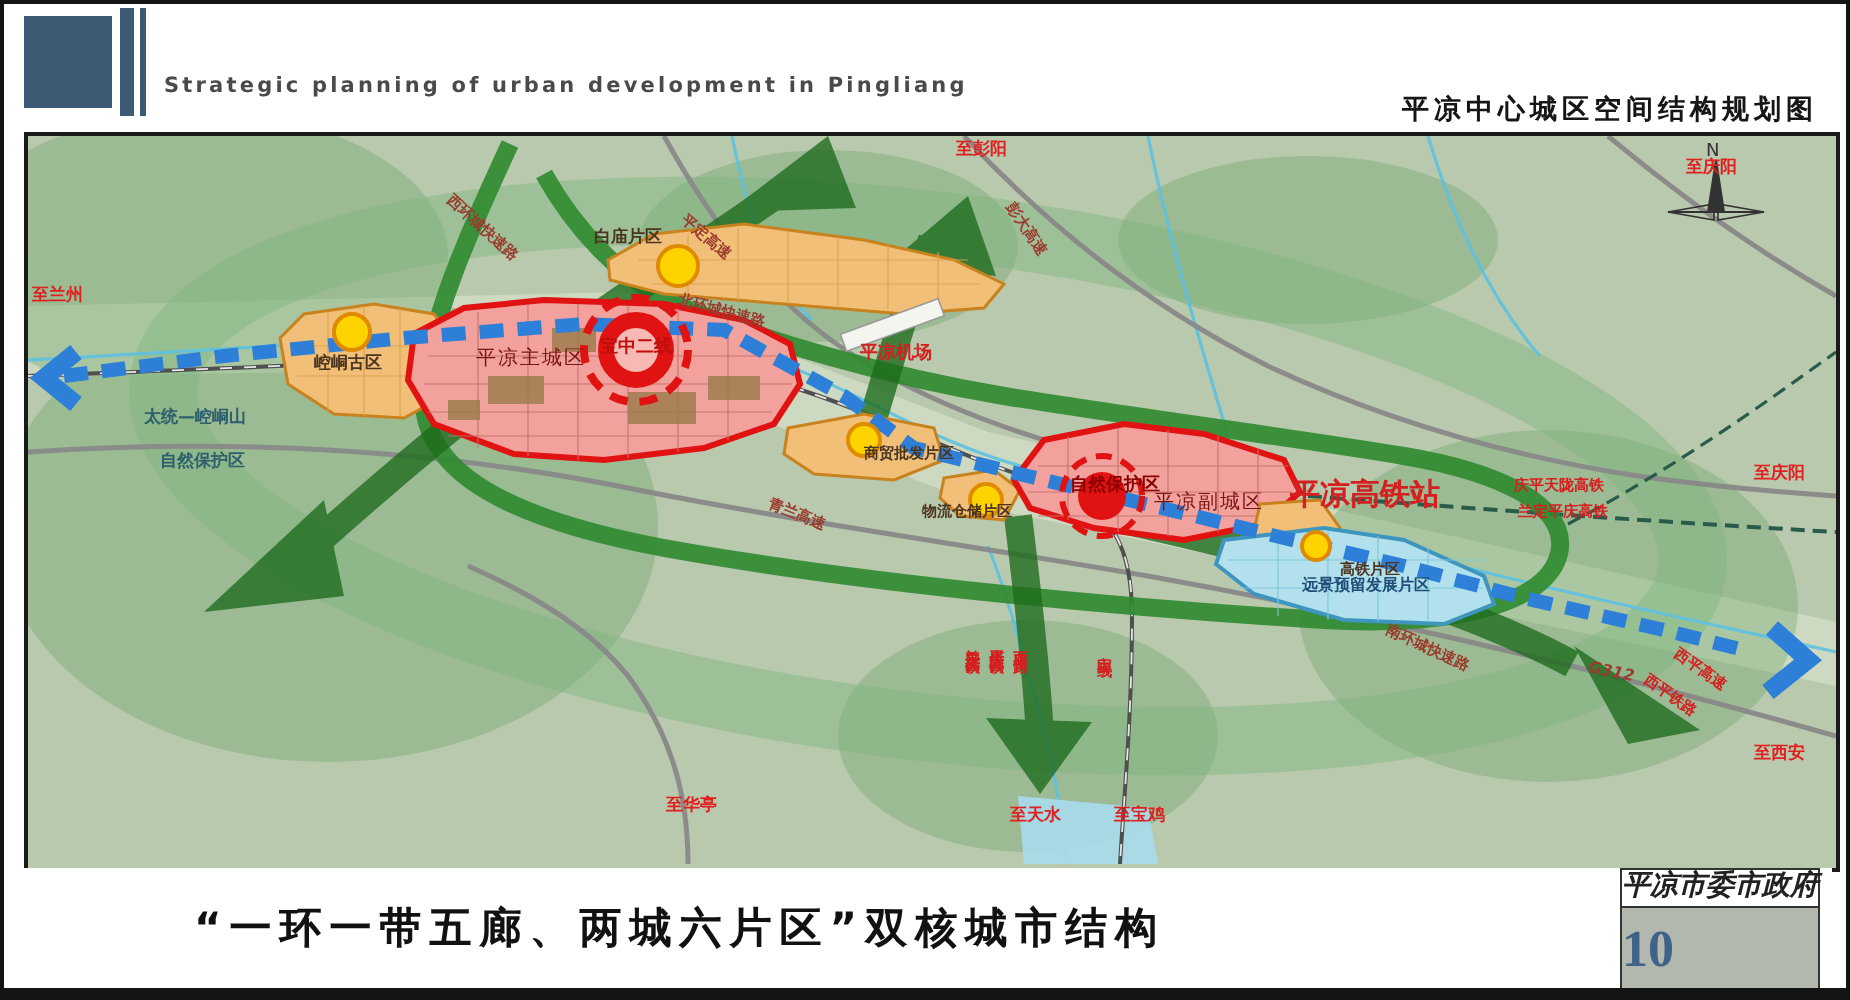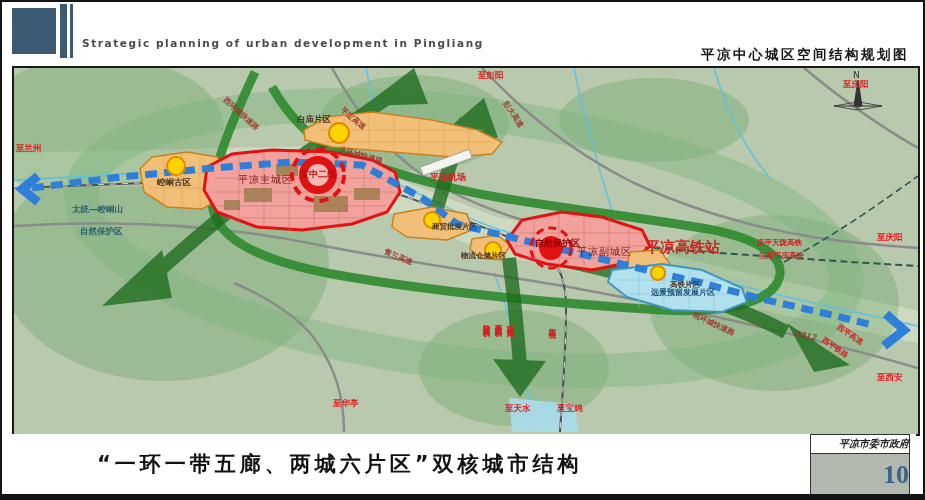--- a/index.html
+++ b/index.html
@@ -30,24 +30,24 @@
   .l-center{color:#c00d0d;font-size:9px;font-weight:bold;}
   .l-blue{color:#1f4e79;font-size:8px;font-weight:bold;}
   .l-nature{color:#2d5f6e;font-size:8.5px;font-weight:bold;text-align:center;}
   .l-vert{writing-mode:vertical-rl;letter-spacing:1px;}
   .l-italic{font-style:italic;}
   
   .footer{position:absolute;left:10px;top:432px;width:904px;height:60px;background:#fff;}
   .caption{position:absolute;left:85px;top:16px;font-size:21px;font-weight:bold;color:#111;
            letter-spacing:4px;white-space:nowrap;}
   .stamp{position:absolute;right:6px;top:0px;width:100px;height:60px;border:1px solid #333;box-sizing:border-box;}
-  .stamp-agency{height:18px;line-height:18px;text-align:right;font-size:10px;font-weight:bold;
+  .stamp-agency{height:18px;line-height:18px;text-align:right;font-size:14px;font-weight:bold;
                 font-style:italic;color:#222;font-family:"Liberation Serif","DejaVu Serif",serif;
                 border-bottom:1px solid #333;background:#fff;}
-  .stamp-num{height:41px;line-height:41px;text-align:right;font-size:26px;font-weight:bold;
+  .stamp-num{height:41px;line-height:41px;text-align:left;font-size:26px;font-weight:bold;
              color:#3f6289;background:#b2b8ae;font-family:"Liberation Serif","DejaVu Serif",serif;}
 </style>
 </head>
 <body>
 
 <div class="page">
 
   <div class="header">
     <div class="hd-square"></div>
     <div class="hd-bar1"></div>

